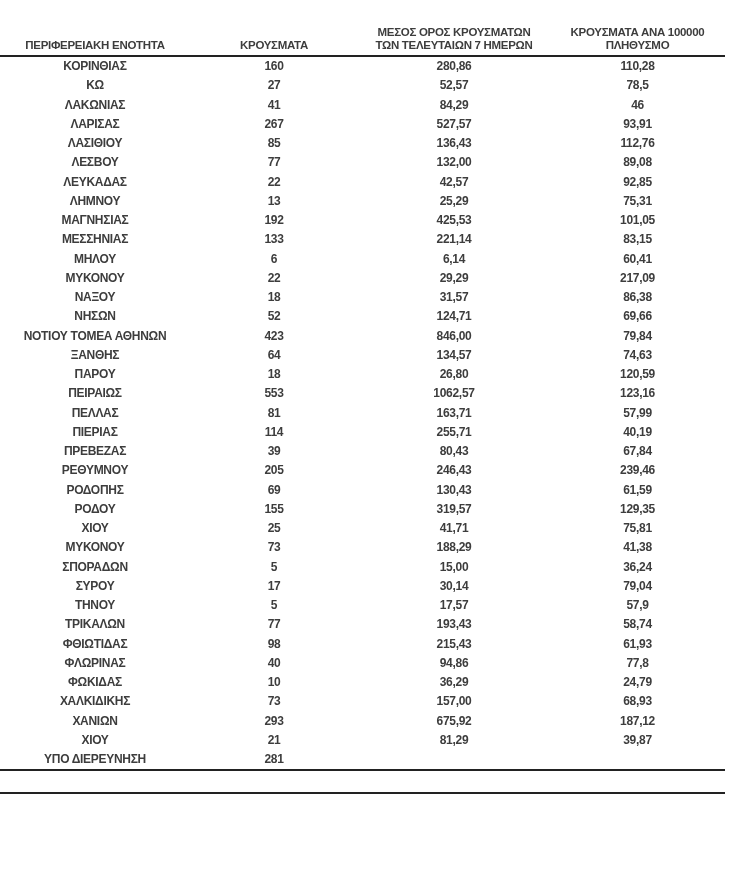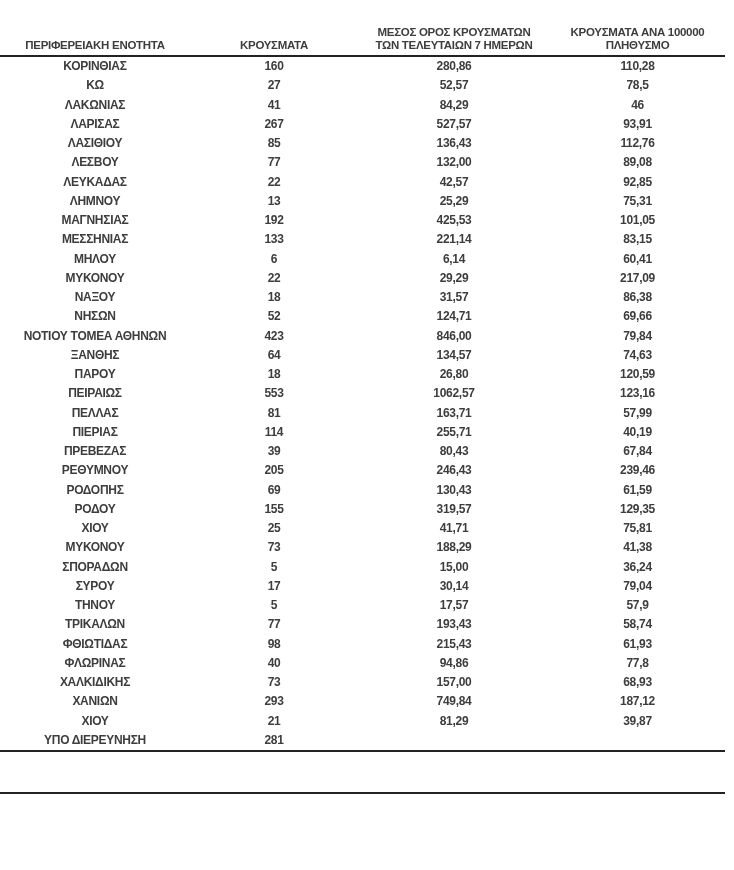--- a/index.html
+++ b/index.html
@@ -277,29 +277,35 @@
     <td>215,43</td>
     <td>61,93</td>
   </tr>
         <tr>
     <td>ΦΛΩΡΙΝΑΣ</td>
     <td>40</td>
     <td>94,86</td>
     <td>77,8</td>
   </tr>
         <tr>
+    <td>ΦΩΚΙΔΑΣ</td>
+    <td>10</td>
+    <td>36,29</td>
+    <td>24,79</td>
+  </tr>
+        <tr>
     <td>ΧΑΛΚΙΔΙΚΗΣ</td>
     <td>73</td>
     <td>157,00</td>
     <td>68,93</td>
   </tr>
         <tr>
     <td>ΧΑΝΙΩΝ</td>
     <td>293</td>
-    <td>749,84</td>
+    <td>675,92</td>
     <td>187,12</td>
   </tr>
         <tr>
     <td>ΧΙΟΥ</td>
     <td>21</td>
     <td>81,29</td>
     <td>39,87</td>
   </tr>
         <tr>
     <td>ΥΠΟ ΔΙΕΡΕΥΝΗΣΗ</td>

